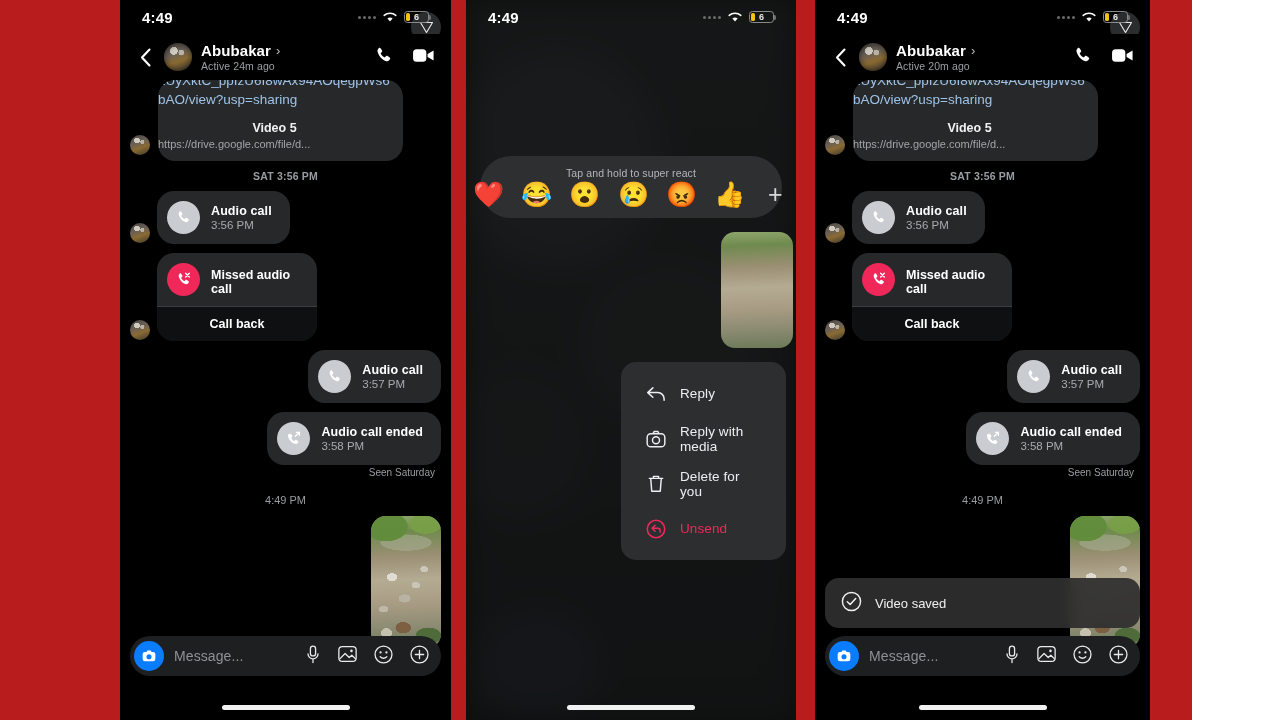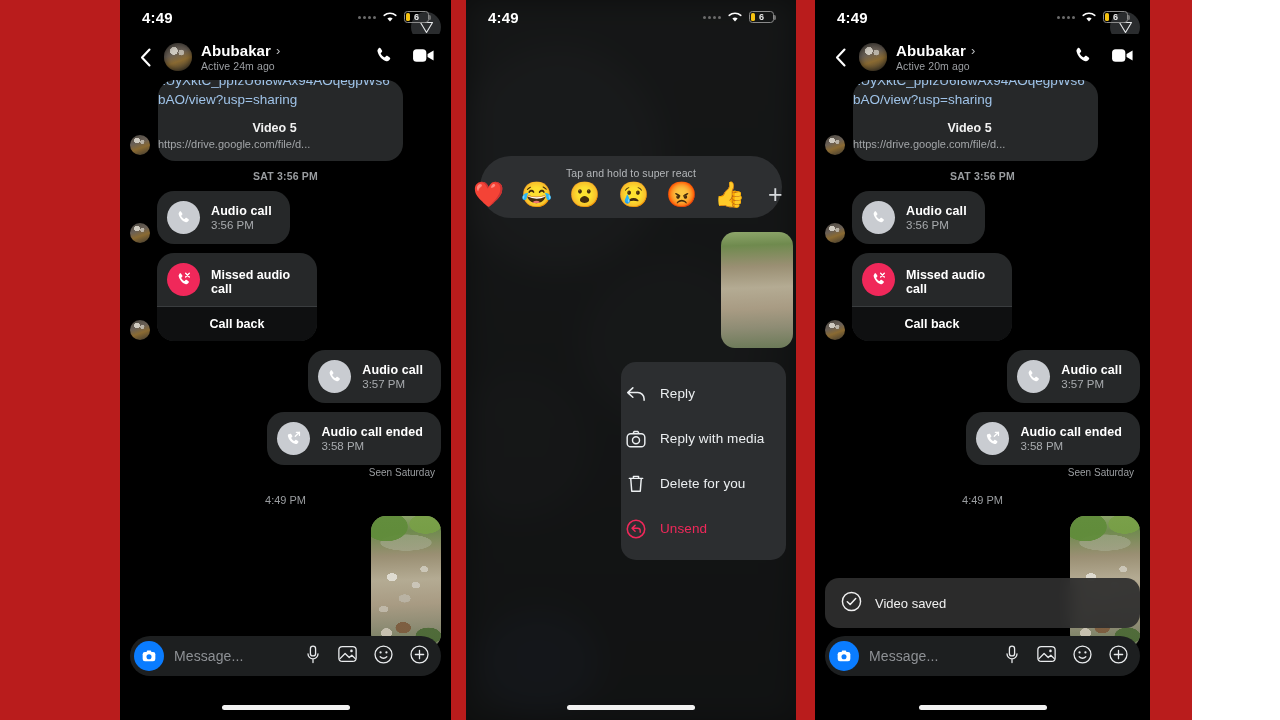--- a/index.html
+++ b/index.html
@@ -204,21 +204,21 @@
   .hl-thumb{
     position:absolute;right:3px;top:232px;width:72px;height:116px;border-radius:14px;
     overflow:hidden;z-index:25;
     background:linear-gradient(178deg,#8ea66b 0%,#6f8a4e 12%,#9a8f73 30%,#b4ab93 48%,#a89b83 66%,#8e8c74 82%,#6b7a58 100%);
   }
   .ctx-menu{
     position:absolute;right:10px;top:362px;width:165px;background:#2c2e30;
     border-radius:15px;z-index:30;padding:9px 0;
   }
   .ctx-item{
-    display:flex;align-items:center;gap:14px;height:45px;padding:0 4px;
+    display:flex;align-items:center;gap:14px;height:45px;padding:0 24px;
   }
   .ctx-label{color:#eceff1;font-size:13.5px;letter-spacing:.1px;}
   .ctx-item.danger .ctx-label{color:#f0285a;}
   .ctx-icon{width:21px;height:21px;flex:0 0 21px;display:flex;align-items:center;justify-content:center;}
 </style>
 </head>
 <body>
 
 <div class="stage">
 

